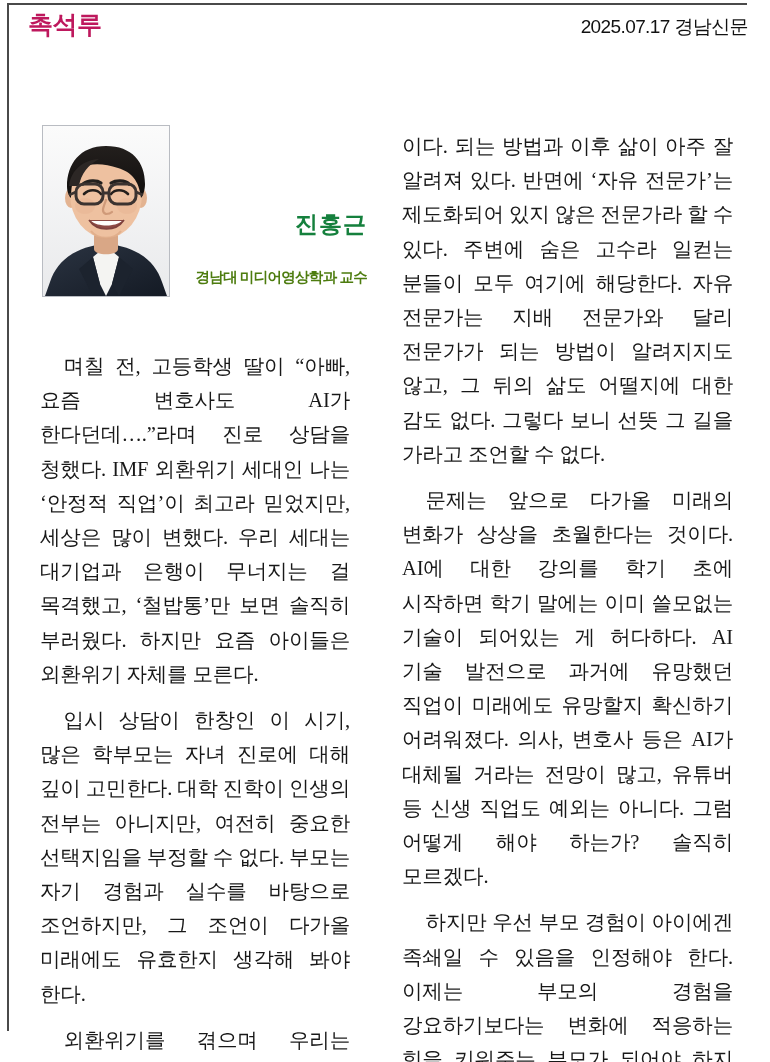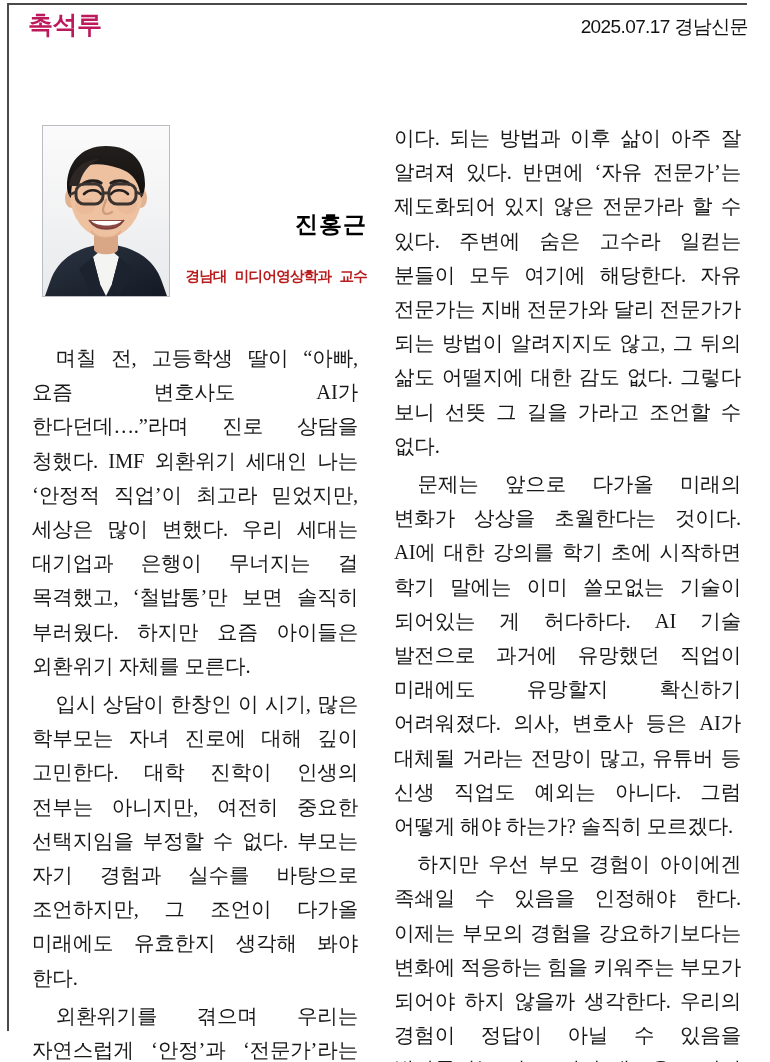--- a/index.html
+++ b/index.html
@@ -115,34 +115,34 @@
   .author-name {
     position: absolute;
     left: 0;
     right: 0;
     top: 88px;
     text-align: right;
     font-family: "Liberation Sans", "DejaVu Sans", sans-serif;
     font-size: 23px;
     font-weight: 700;
     letter-spacing: 1px;
-    color: #000000;
+    color: #15803d;
     line-height: 1;
   }
   .author-affil {
     position: absolute;
     left: -20px;
     right: 0;
     top: 145px;
     text-align: right;
-    font-family: Liberation Mono, monospace;
+    font-family: Liberation Serif, serif;
     font-size: 14.5px;
     font-weight: 700;
     letter-spacing: -0.7px;
-    color: #b91c1c;
+    color: #4d7c0f;
     line-height: 1;
     white-space: nowrap;
   }
 
   
   .col {
     position: absolute;
     font-family: "Liberation Serif", "DejaVu Serif", serif;
     font-size: 20.5px;
     line-height: 34.2px;
@@ -158,21 +158,21 @@
     width: 334px;
     height: 710px;
   }
   .col-right {
     left: 390px;
     top: 117px;
     width: 355px;
     height: 930px;
   }
   .col p {
-    margin: 4px;
+    margin: 12px;
     text-indent: 1.15em;
   }
   .col p.no-indent {
     text-indent: 0;
   }
 </style>
 </head>
 <body>
 
 <div class="page">

